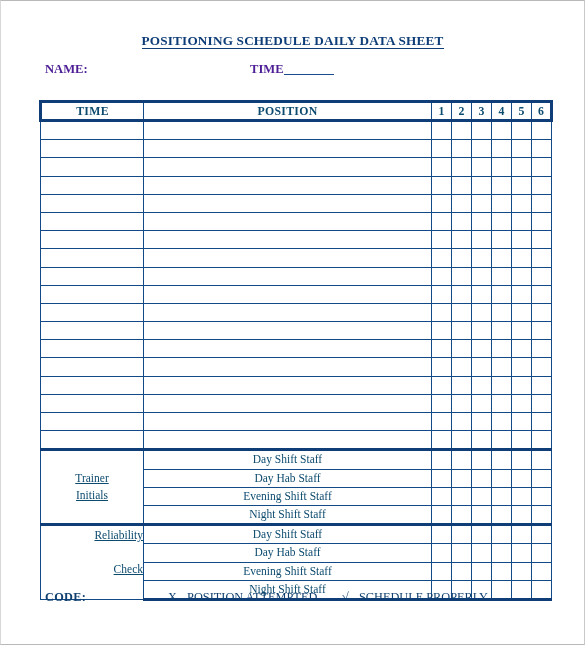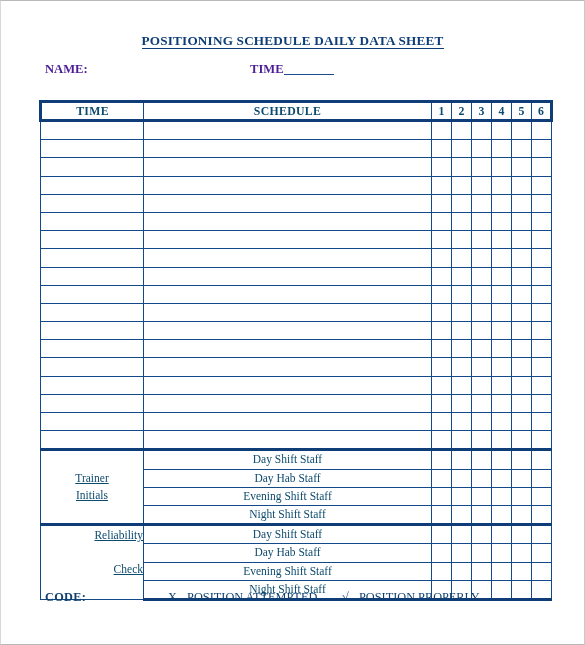--- a/index.html
+++ b/index.html
@@ -182,21 +182,21 @@
         <col class="c-n">
           <col class="c-n">
           <col class="c-n">
         <col class="c-n">
           <col class="c-n">
           <col class="c-n">
       </colgroup>
       <thead>
         <tr class="hdr">
           <th class="first">TIME</th>
-          <th>SCHEDULE</th>
+          <th>POSITION</th>
           <th>1</th>
           <th>2</th>
           <th>3</th>
           <th>4</th>
           <th>5</th>
           <th class="last">6</th>
         </tr>
       </thead>
       <tbody id="empty-body">
           <tr>
@@ -458,16 +458,16 @@
             <td></td>
             <td class="edge-r"></td>
           </tr>
         </tbody>
     </table>
   </div>
 
   <div id="code">
     <span class="c1 k">CODE:</span>
     <span class="c2">X  - POSITION ATTEMPTED</span>
-    <span class="c3">√ - POSITION PROPERLY</span>
+    <span class="c3">√ - SCHEDULE PROPERLY</span>
   </div>
 
 </div>
 
 </body></html>

